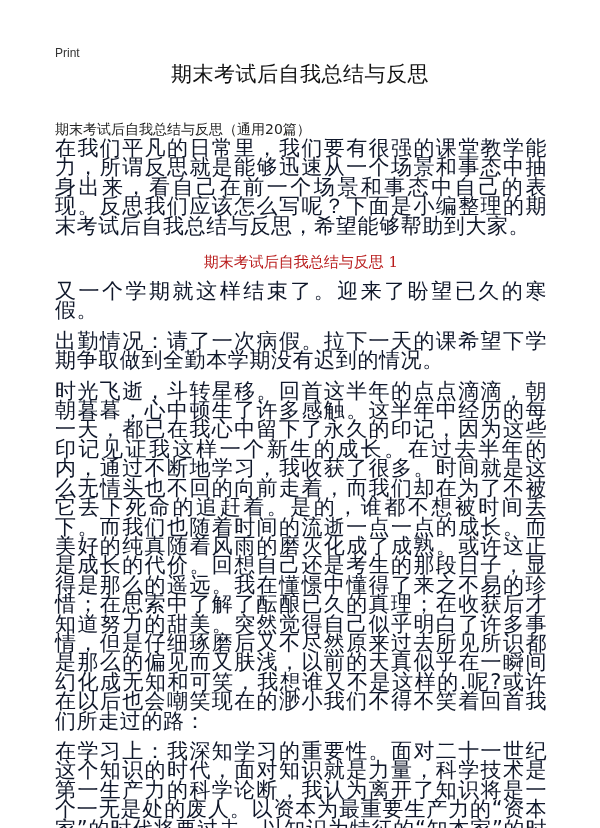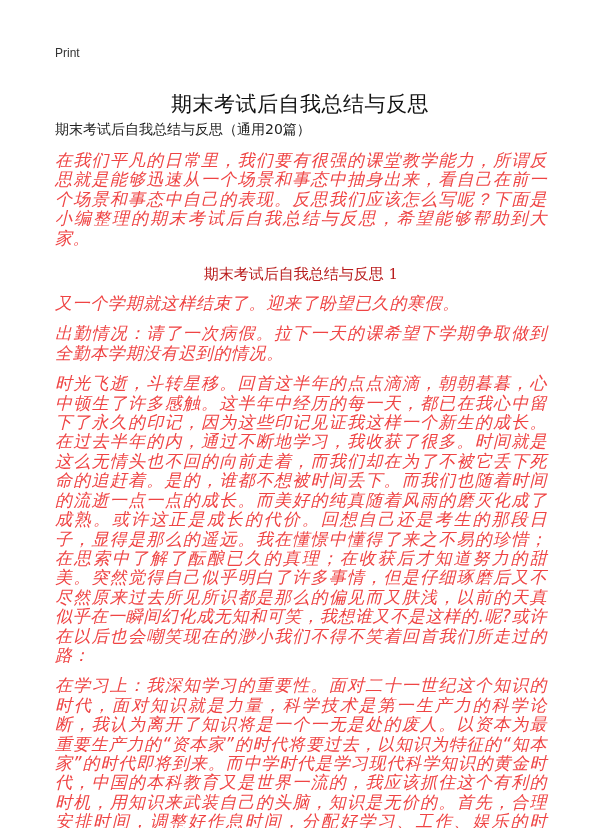--- a/index.html
+++ b/index.html
@@ -1,25 +1,25 @@
 <!DOCTYPE html>
 <html><head>
 <meta charset="utf-8">
 <style>
   html, body { margin: 0; padding: 0; background: #ffffff; }
   body { width: 600px; height: 828px; overflow: hidden; position: relative;
          font-family: "DejaVu Sans", "Liberation Sans", sans-serif; color: #1a1a1a; }
   .print { position: absolute; left: 55px; top: 46px; font-family: Liberation Sans, sans-serif;
            font-size: 12px; color: #333; }
-  .title { position: absolute; left: 0; width: 600px; top: 90px; text-align: center;
+  .title { position: absolute; left: 0; width: 600px; top: 60px; text-align: center;
            font-size: 21px; font-weight: normal; color: #111; letter-spacing: 0.5px; }
   .content { position: absolute; left: 55px; top: 119px; width: 492px; }
-  .subtitle { font-size: 14px; line-height: 20px; margin: 0 0 12px 0; color: #222; }
-  p { font-size: 17px; line-height: 19.4px; margin: 0 0 11px 0; text-align: justify;
-      word-break: break-all; color: #ef4444; letter-spacing: 0.6px; font-style: italic; }
+  .subtitle { font-size: 14px; line-height: 20px; margin: 0 0 0 0; color: #222; }
+  p { font-size: 21px; line-height: 19.4px; margin: 0 0 11px 0; text-align: justify;
+      word-break: break-all; color: #0f172a; letter-spacing: 0.6px; }
   .h3 { font-size: 15px; font-weight: normal; line-height: 20px; margin: 16px 0 10px 0;
         font-family: "DejaVu Serif", "Liberation Serif", serif; color: #b91c1c; text-align: center; }
 </style>
 </head>
 <body>
 
 <div class="print">Print</div>
 <div class="title">期末考试后自我总结与反思</div>
 
 <div class="content">

